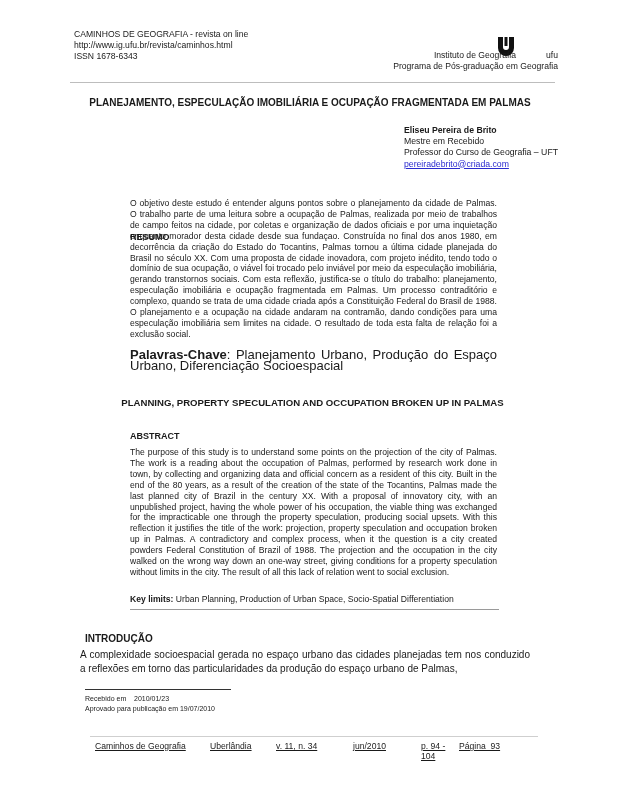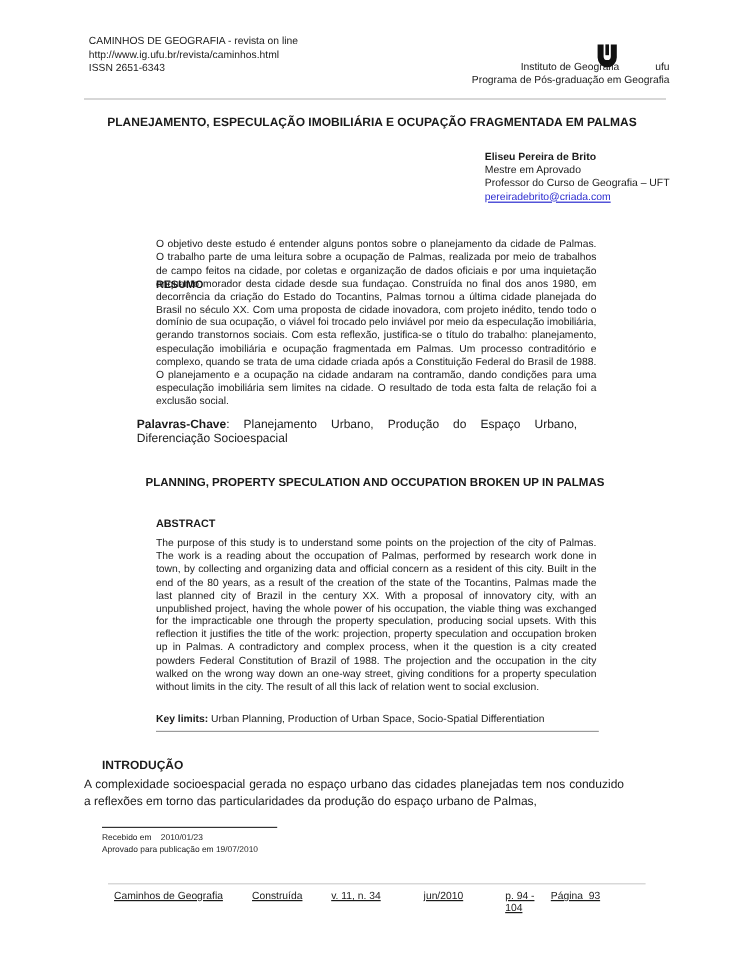--- a/index.html
+++ b/index.html
@@ -11,60 +11,60 @@
   .logo { position:absolute; left:495px; top:35px; width:22px; height:22px; }
   .hdr-rule { left:70px; width:485px; top:82px; height:1px; background:#bdbdbd; }
   .title { left:80px; width:460px; top:96px; font-size:10px; font-weight:bold; text-align:center; line-height:13px; }
   .author { right:60px; top:125px; font-size:8.7px; line-height:11.2px; text-align:left; }
   .author .name { font-weight:bold; }
   .author a { color:#2a2acf; text-decoration:underline; }
   .sec-head { font-size:9px; font-weight:bold; }
   .body-p { font-size:8.6px; line-height:10.9px; text-align:justify; }
   .resumo-head { left:130px; top:184px;margin-top:48px; }
   .resumo { left:130px; width:367px; top:198px; }
-  .kw { left:114px; width:367px; top:350px; font-size:10px; line-height:10.9px; text-align:justify; }
+  .kw { left:130px; width:367px; top:350px; font-size:13px; line-height:10.9px; text-align:justify; }
   .kw b { font-weight:bold; }
   .en-title { left:70px; width:485px; top:397px; font-size:9.6px; font-weight:bold; text-align:center; }
   .abstract-head { left:130px; top:431px; }
   .abstract { left:130px; width:367px; top:447px; }
   .kw-en { left:130px; top:594px; font-size:8.6px; }
   .abs-rule { left:130px; width:369px; top:609px; height:1px; background:#9a9a9a; }
   .intro-head { left:85px; top:633px; font-size:10px; font-weight:bold; }
-  .intro { left:70px; width:450px; top:648px; font-size:10px; line-height:14px; text-align:justify; }
+  .intro { left:80px; width:450px; top:648px; font-size:10px; line-height:14px; text-align:justify; }
   .fn-rule { left:85px; width:146px; top:689px; height:1px; background:#333; }
   .fn { left:85px; top:694px; font-size:7px; line-height:9.5px; }
   .foot-rule { left:90px; width:448px; top:736px; height:1px; background:#cfcfcf; }
   .footer { left:95px; top:741px; font-size:8.6px; display:flex; }
   .footer span { display:inline-block;text-decoration:underline; }
 </style>
 </head>
 <body>
 
 <div class="abs hdr-left">
   <div>CAMINHOS DE GEOGRAFIA - revista on line</div>
   <div>http://www.ig.ufu.br/revista/caminhos.html</div>
-  <div>ISSN 2651-6343</div>
+  <div>ISSN 1678-6343</div>
 </div>
 
 <svg class="logo" viewBox="0 0 22 22">
   <path d="M3 2 H8 V12 A3 3 0 0 0 14 12 V2 H19 V13 A8 8 0 0 1 3 13 Z" fill="#111"></path>
   <rect x="9.5" y="2" width="3" height="9" fill="#111"></rect>
 </svg>
 
 <div class="abs hdr-right">
   <div><span>Instituto de Geografia</span><span style="display:inline-block;width:30px"></span><span>ufu</span></div>
   <div>Programa de Pós-graduação em Geografia</div>
 </div>
 <div class="abs hdr-rule"></div>
 
 <div class="abs title">PLANEJAMENTO, ESPECULAÇÃO IMOBILIÁRIA E OCUPAÇÃO FRAGMENTADA EM PALMAS</div>
 
 <div class="abs author">
   <div class="name">Eliseu Pereira de Brito</div>
-  <div>Mestre em Aprovado</div>
+  <div>Mestre em Recebido</div>
   <div>Professor do Curso de Geografia – UFT</div>
   <div><a>pereiradebrito@criada.com</a></div>
 </div>
 
 <div class="abs sec-head resumo-head">RESUMO</div>
 <div class="abs body-p resumo">O objetivo deste estudo é entender alguns pontos sobre o planejamento da cidade de Palmas. O trabalho parte de uma leitura sobre a ocupação de Palmas, realizada por meio de trabalhos de campo feitos na cidade, por coletas e organização de dados oficiais e por uma inquietação enquanto morador desta cidade desde sua fundaçao. Construída no final dos anos 1980, em decorrência da criação do Estado do Tocantins, Palmas tornou a última cidade planejada do Brasil no século XX. Com uma proposta de cidade inovadora, com projeto inédito, tendo todo o domínio de sua ocupação, o viável foi trocado pelo inviável por meio da especulação imobiliária, gerando transtornos sociais. Com esta reflexão, justifica-se o título do trabalho: planejamento, especulação imobiliária e ocupação fragmentada em Palmas. Um processo contraditório e complexo, quando se trata de uma cidade criada após a Constituição Federal do Brasil de 1988. O planejamento e a ocupação na cidade andaram na contramão, dando condições para uma especulação imobiliária sem limites na cidade. O resultado de toda esta falta de relação foi a exclusão social.</div>
 <div class="abs kw">
   <b>Palavras-Chave</b><span>: Planejamento Urbano, Produção do Espaço Urbano, Diferenciação Socioespacial</span>
 </div>
 
@@ -82,18 +82,18 @@
 
 <div class="abs fn-rule"></div>
 <div class="abs fn">
   <div style="white-space:pre">Recebido em    2010/01/23</div>
   <div>Aprovado para publicação em 19/07/2010</div>
 </div>
 
 <div class="abs foot-rule"></div>
 <div class="abs footer">
   <span style="width:115px">Caminhos de Geografia</span>
-  <span style="width:66px">Construída</span>
+  <span style="width:66px">Uberlândia</span>
   <span style="width:77px">v. 11, n. 34</span>
   <span style="width:68px">jun/2010</span>
   <span style="width:38px">p. 94 - 104</span>
   <span style="white-space:pre">Página  93</span>
 </div>
 
 </body></html>

